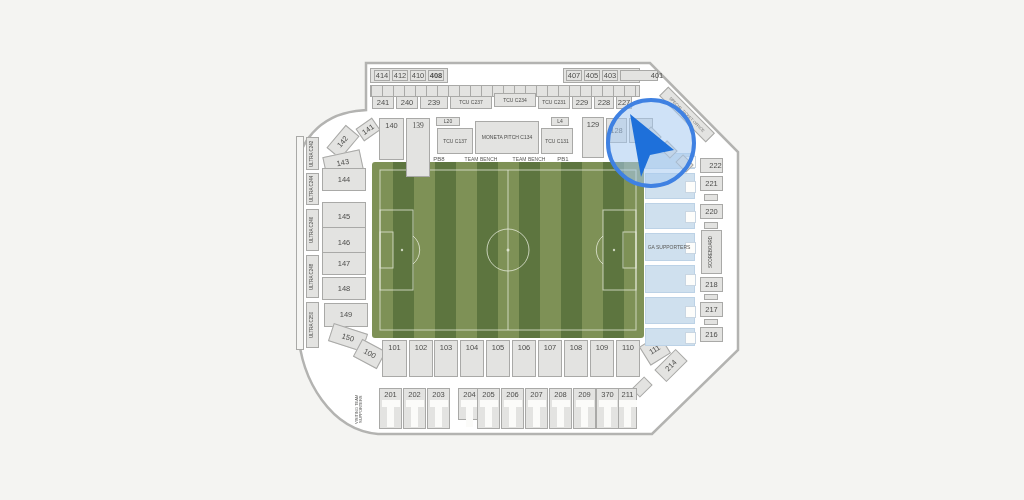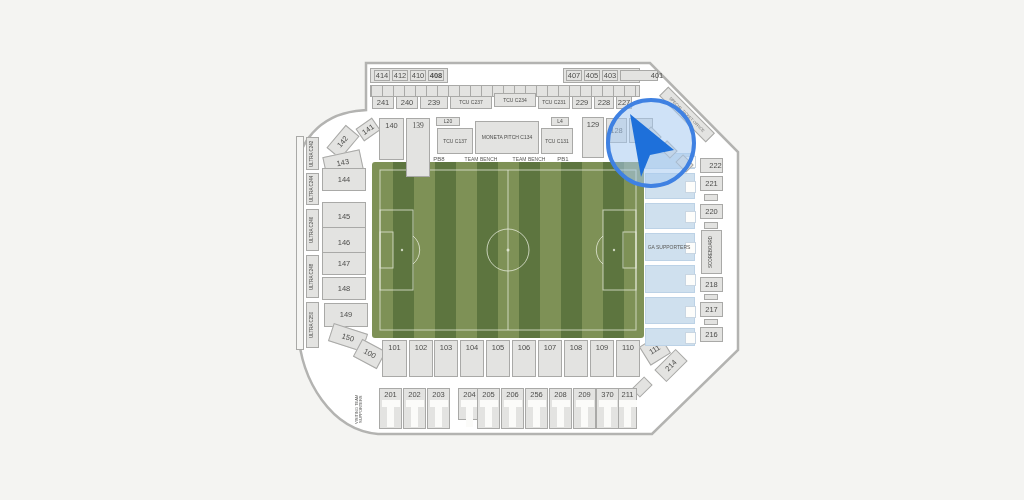--- a/index.html
+++ b/index.html
@@ -127,21 +127,21 @@
       <div class="sec" style="left: 643px; top: 339px; width: 24px; height: 22px; transform: rotate(-32deg);">111</div>
       <div class="sec" style="left: 656px; top: 357px; width: 30px; height: 17px; transform: rotate(-45deg);">214</div>
       <div class="sec" style="left: 633px; top: 381px; width: 18px; height: 12px; transform: rotate(-45deg);"></div>
       <div class="sec" style="left: 613px; top: 399px; width: 16px; height: 11px; transform: rotate(-45deg);"></div>
       <div class="sec cut" style="left: 379px; top: 388px; width: 23px; height: 41px;">201</div>
       <div class="sec cut" style="left: 403px; top: 388px; width: 23px; height: 41px;">202</div>
       <div class="sec cut" style="left: 427px; top: 388px; width: 23px; height: 41px;">203</div>
       <div class="sec cut" style="left: 438px; top: 388px; width: 23px; height: 32px; margin-left: 20px;">204</div>
       <div class="sec cut" style="left: 477px; top: 388px; width: 23px; height: 41px;">205</div>
       <div class="sec cut" style="left: 501px; top: 388px; width: 23px; height: 41px;">206</div>
-      <div class="sec cut" style="left: 525px; top: 388px; width: 23px; height: 41px;">256</div>
+      <div class="sec cut" style="left: 525px; top: 388px; width: 23px; height: 41px;">207</div>
       <div class="sec cut" style="left: 549px; top: 388px; width: 23px; height: 41px;">208</div>
       <div class="sec cut" style="left: 573px; top: 388px; width: 23px; height: 41px;">209</div>
       <div class="sec cut" style="left: 596px; top: 388px; width: 23px; height: 41px;">370</div>
       <div class="sec cut" style="left: 618px; top: 388px; width: 19px; height: 41px;">211</div>
       <div class="sec vert txt" style="left: 350px; top: 386px; width: 17px; height: 46px; font-size: 4px;">VISITING TEAM SUPPORTERS</div>
       <div class="sec ga" style="left: 645px; top: 153px; width: 50px; height: 16px;"></div>
       <div class="sec ga" style="left: 645px; top: 173px; width: 50px; height: 26px;"></div>
       <div class="sec ga" style="left: 645px; top: 203px; width: 50px; height: 26px;"></div>
       <div class="sec ga" style="left: 645px; top: 233px; width: 50px; height: 28px;"></div>
       <div class="sec ga" style="left: 645px; top: 265px; width: 50px; height: 28px;"></div>

